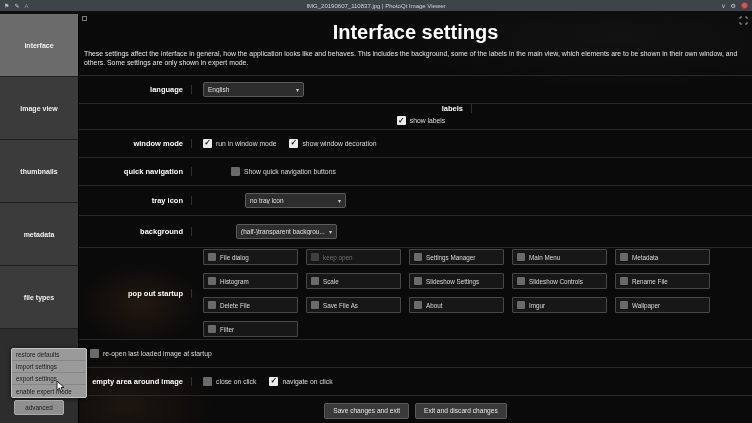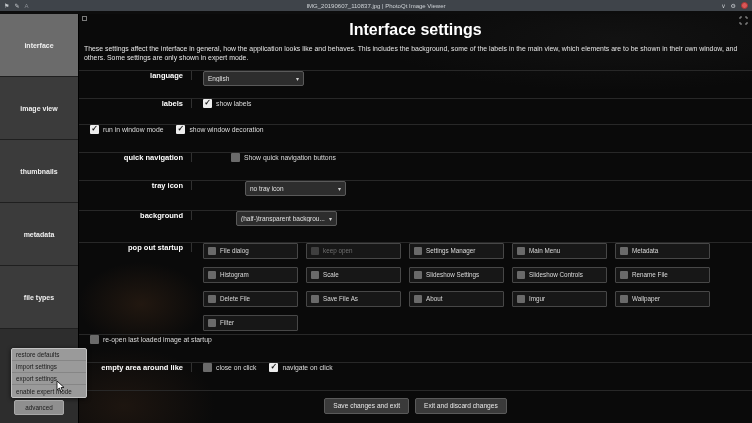--- a/index.html
+++ b/index.html
@@ -38,29 +38,29 @@
   .panel { position:absolute; left:78px; top:14px; right:0; bottom:0;
            background:
              radial-gradient(90px 60px at 62px 290px, rgba(88,55,30,0.30), transparent 70%),
              radial-gradient(130px 85px at 45px 392px, rgba(96,60,35,0.22), transparent 70%),
              radial-gradient(320px 70px at 80% 6%, rgba(42,42,42,0.25), transparent 75%),
              #0a0a0a;
            border-left:1px solid #000; }
   .popout-corner-icon { position:absolute; left:3px; top:2px; width:5px; height:5px; border:1px solid #7a7a7a; }
   .expand-corner-icon { position:absolute; right:4px; top:2px; }
 
-  .panel-title { margin-top:7px; text-align:center; font-size:16px; font-weight:bold; color:#fff; }
+  .panel-title { margin-top:7px; text-align:center; font-size:20px; font-weight:bold; color:#fff; }
   .panel-desc { margin:5px 5px 0 5px; font-size:6.9px; line-height:1.35; color:#e6e6e6; }
 
   .rows { margin-top:7px; border-top:1px solid #282828; }
-  .row { display:flex; border-bottom:1px solid #282828; align-items:flex-start; }
+  .row { display:flex; border-bottom:1px solid #282828; align-items:center; }
   .rlabel { width:113px; border-right:1px solid #313131; display:flex; align-items:center; justify-content:flex-end;
             padding-right:8px; font-size:7.5px; font-weight:bold; color:#fff; text-align:right; line-height:1.2; }
   .rcontent { flex:1; display:flex; align-items:center; padding-left:11px; gap:13px; }
-  .r-language { height:28px; } .r-labels { height:26px; } .r-windowmode { height:28px; }
+  .r-language { height:28px; } .r-labels { height:26px;flex-direction:column; } .r-windowmode { height:28px; }
   .r-quicknav { height:28px;gap:28px; } .r-trayicon { height:30px;gap:42px; } .r-background { height:32px;gap:33px; }
   .r-popout { height:92px; } .r-remember { height:28px; } .r-emptyarea { height:28px; }
 
   .dropdown { width:101px; height:15px; background:#2d2d2d; border:1px solid #5a5a5a; border-radius:2px;
               display:flex; align-items:center; padding:0 4px; }
   .ddtext { flex:1; font-size:6.5px; color:#e0e0e0; white-space:nowrap; overflow:hidden; }
   .ddarrow { font-size:6px; color:#cfcfcf; margin-left:2px; }
 
   .cbwrap { display:flex; align-items:center; gap:4px; cursor:default; }
   .cb { width:9px; height:9px; background:#6a6a6a; border-radius:1px; display:flex; align-items:center;
@@ -155,20 +155,21 @@
         <div class="rlabel">labels</div>
         <div class="rcontent">
           <label class="cbwrap">
             <span class="cb checked"></span>
             <span class="cbl">show labels</span>
           </label>
         </div>
       </div>
 
       <div class="row r-windowmode">
+        <div class="rlabel">window mode</div>
         <div class="rcontent">
           <label class="cbwrap">
             <span class="cb checked"></span>
             <span class="cbl">run in window mode</span>
           </label>
           <label class="cbwrap">
             <span class="cb checked"></span>
             <span class="cbl">show window decoration</span>
           </label>
         </div>
@@ -279,21 +280,21 @@
       <div class="row r-remember">
         <div class="rcontent">
           <label class="cbwrap">
             <span class="cb"></span>
             <span class="cbl">re-open last loaded image at startup</span>
           </label>
         </div>
       </div>
 
       <div class="row r-emptyarea">
-        <div class="rlabel">empty area around like</div>
+        <div class="rlabel">empty area around image</div>
         <div class="rcontent">
           <label class="cbwrap">
             <span class="cb"></span>
             <span class="cbl">close on click</span>
           </label>
           <label class="cbwrap">
             <span class="cb checked"></span>
             <span class="cbl">navigate on click</span>
           </label>
         </div>

